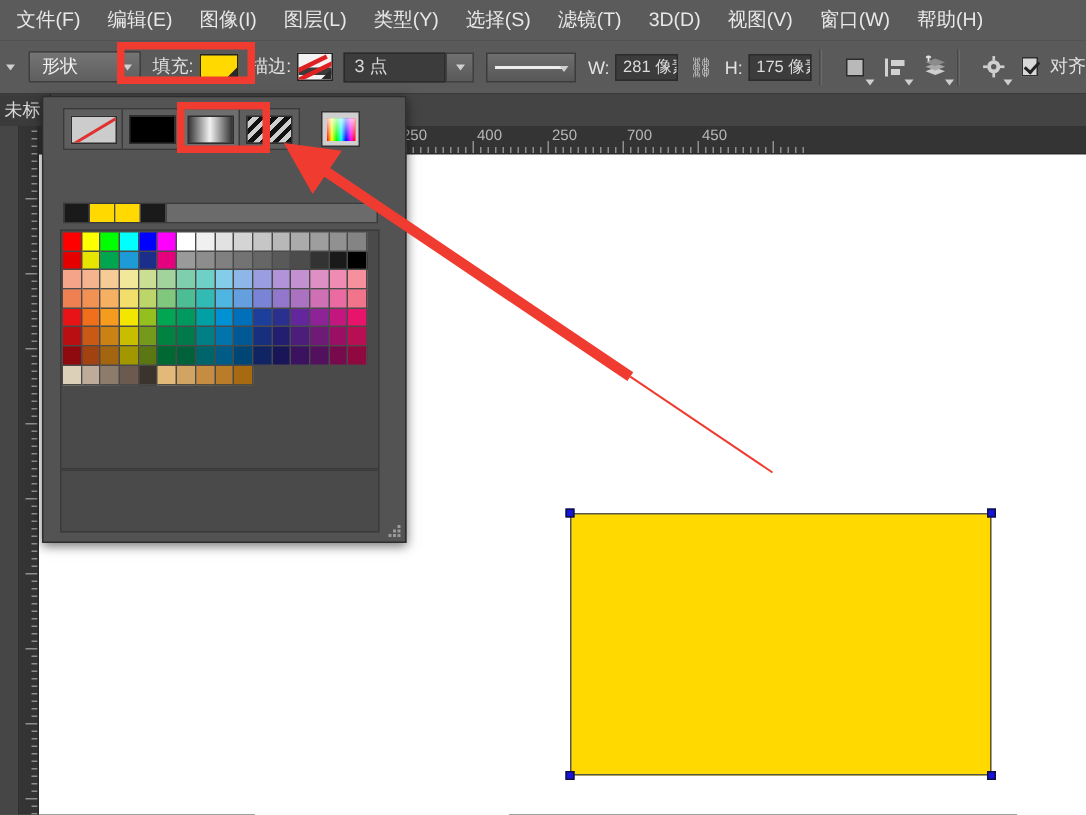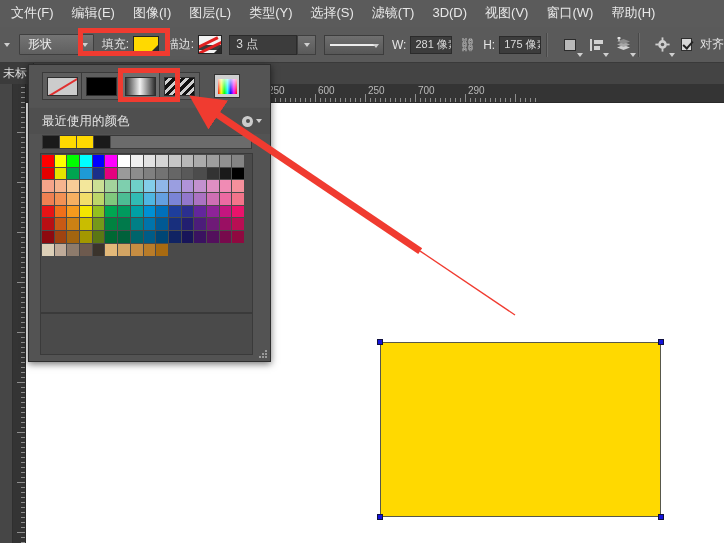--- a/index.html
+++ b/index.html
@@ -793,24 +793,24 @@
       <div class="htick major" style="left: 489px;"></div>
       <div class="htick minor" style="left: 494px;"></div>
       <div class="htick minor" style="left: 499px;"></div>
       <div class="htick minor" style="left: 504px;"></div>
       <div class="htick minor" style="left: 509px;"></div>
       <div class="hnum" style="left: 42px;">50</div>
       <div class="hnum" style="left: 92px;">100</div>
       <div class="hnum" style="left: 142px;">150</div>
       <div class="hnum" style="left: 192px;">200</div>
       <div class="hnum" style="left: 242px;">250</div>
-      <div class="hnum" style="left: 292px;">600</div>
+      <div class="hnum" style="left: 292px;">400</div>
       <div class="hnum" style="left: 342px;">250</div>
       <div class="hnum" style="left: 392px;">700</div>
-      <div class="hnum" style="left: 442px;">290</div>
+      <div class="hnum" style="left: 442px;">450</div>
     </div>
   <div id="canvas">
     <div id="shape">
       <span class="handle" style="left:-4px;top:-4px"></span>
       <span class="handle" style="right:-4px;top:-4px"></span>
       <span class="handle" style="left:-4px;bottom:-4px"></span>
       <span class="handle" style="right:-4px;bottom:-4px"></span>
     </div>
   </div>
 </div>
@@ -830,27 +830,20 @@
       </div>
       <div class="ft-btn">
         <span class="ft-inner ft-pattern"></span>
       </div>
     </div>
     <div id="picker-btn">
       <span class="sq"></span>
     </div>
   </div>
 
-  <div id="recent-head">
-    <span class="txt">最近使用的颜色</span>
-    <span class="gear-wrap">
-      <span class="gear"></span>
-      <span class="small-caret"></span>
-    </span>
-  </div>
 
   <div id="recent-strip">
       <div class="rsw" style="background: rgb(26, 26, 26);"></div>
       <div class="rsw" style="background: rgb(255, 217, 0);"></div>
       <div class="rsw" style="background: rgb(255, 217, 0);"></div>
       <div class="rsw" style="background: rgb(26, 26, 26);"></div>
     </div>
 
   <div id="swatchgrid">
       <div class="srow">

